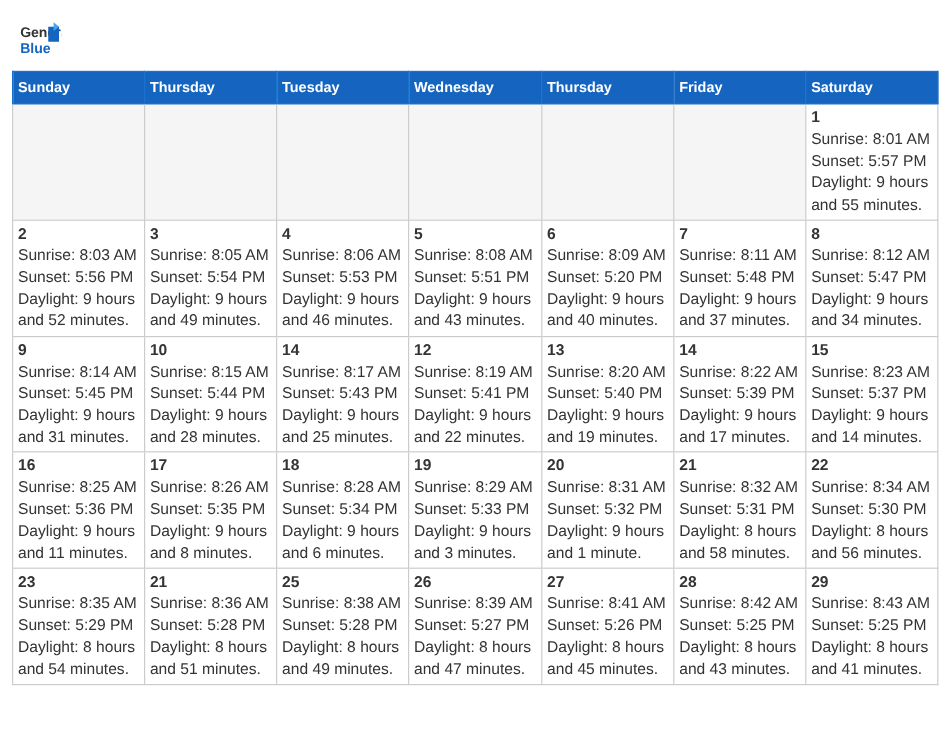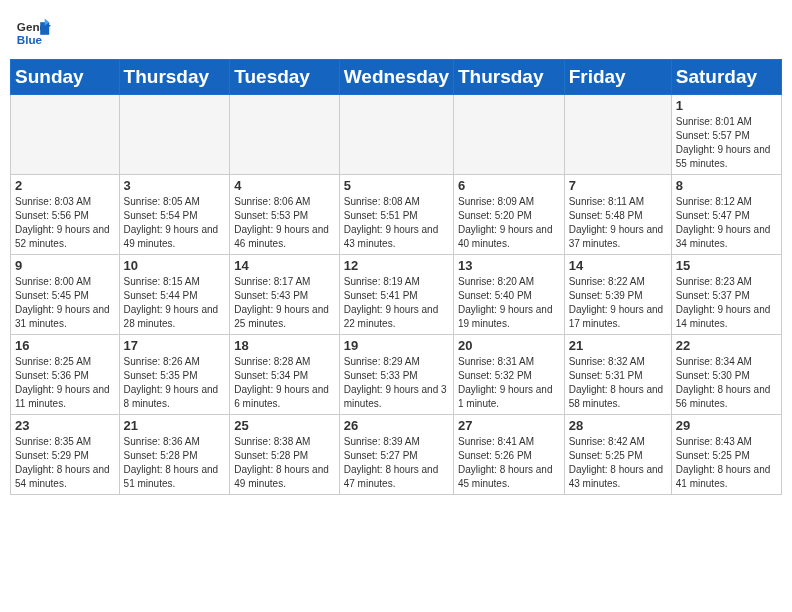--- a/index.html
+++ b/index.html
@@ -39,21 +39,21 @@
       color: #555;
     }
     .calendar {
       width: 100%;
       border-collapse: collapse;
       border: 1px solid #ccc;
     }
     .calendar th {
       background-color: #1565c0;
       color: #fff;
-      font-size: 19px;
+      font-size: 12px;
       font-weight: bold;
       padding: 6px 4px;
       text-align: left;
       border: 1px solid #1a72cc;
     }
     .calendar td {
       border: 1px solid #ccc;
       vertical-align: top;
       padding: 3px 4px;
       width: 113px;
@@ -66,21 +66,21 @@
       background: #f5f5f5;
     }
     .day-num {
       font-size: 13px;
       font-weight: bold;
       color: #333;
       display: block;
       margin-bottom: 2px;
     }
     .day-info {
-      font-size: 10px;
+      font-size: 13px;
       color: #333;
       line-height: 1.4;
     }
     .last-row td {
       height: 70px;
     }
   </style>
 </head>
 <body>
 
@@ -166,21 +166,21 @@
         <td>
           <span class="day-num">8</span>
           <div class="day-info">Sunrise: 8:12 AM
 Sunset: 5:47 PM
 Daylight: 9 hours and 34 minutes.</div>
         </td>
       </tr>
       <tr>
         <td>
           <span class="day-num">9</span>
-          <div class="day-info">Sunrise: 8:00 AM
+          <div class="day-info">Sunrise: 8:14 AM
 Sunset: 5:45 PM
 Daylight: 9 hours and 31 minutes.</div>
         </td>
         <td>
           <span class="day-num">10</span>
           <div class="day-info">Sunrise: 8:15 AM
 Sunset: 5:44 PM
 Daylight: 9 hours and 28 minutes.</div>
         </td>
         <td>

